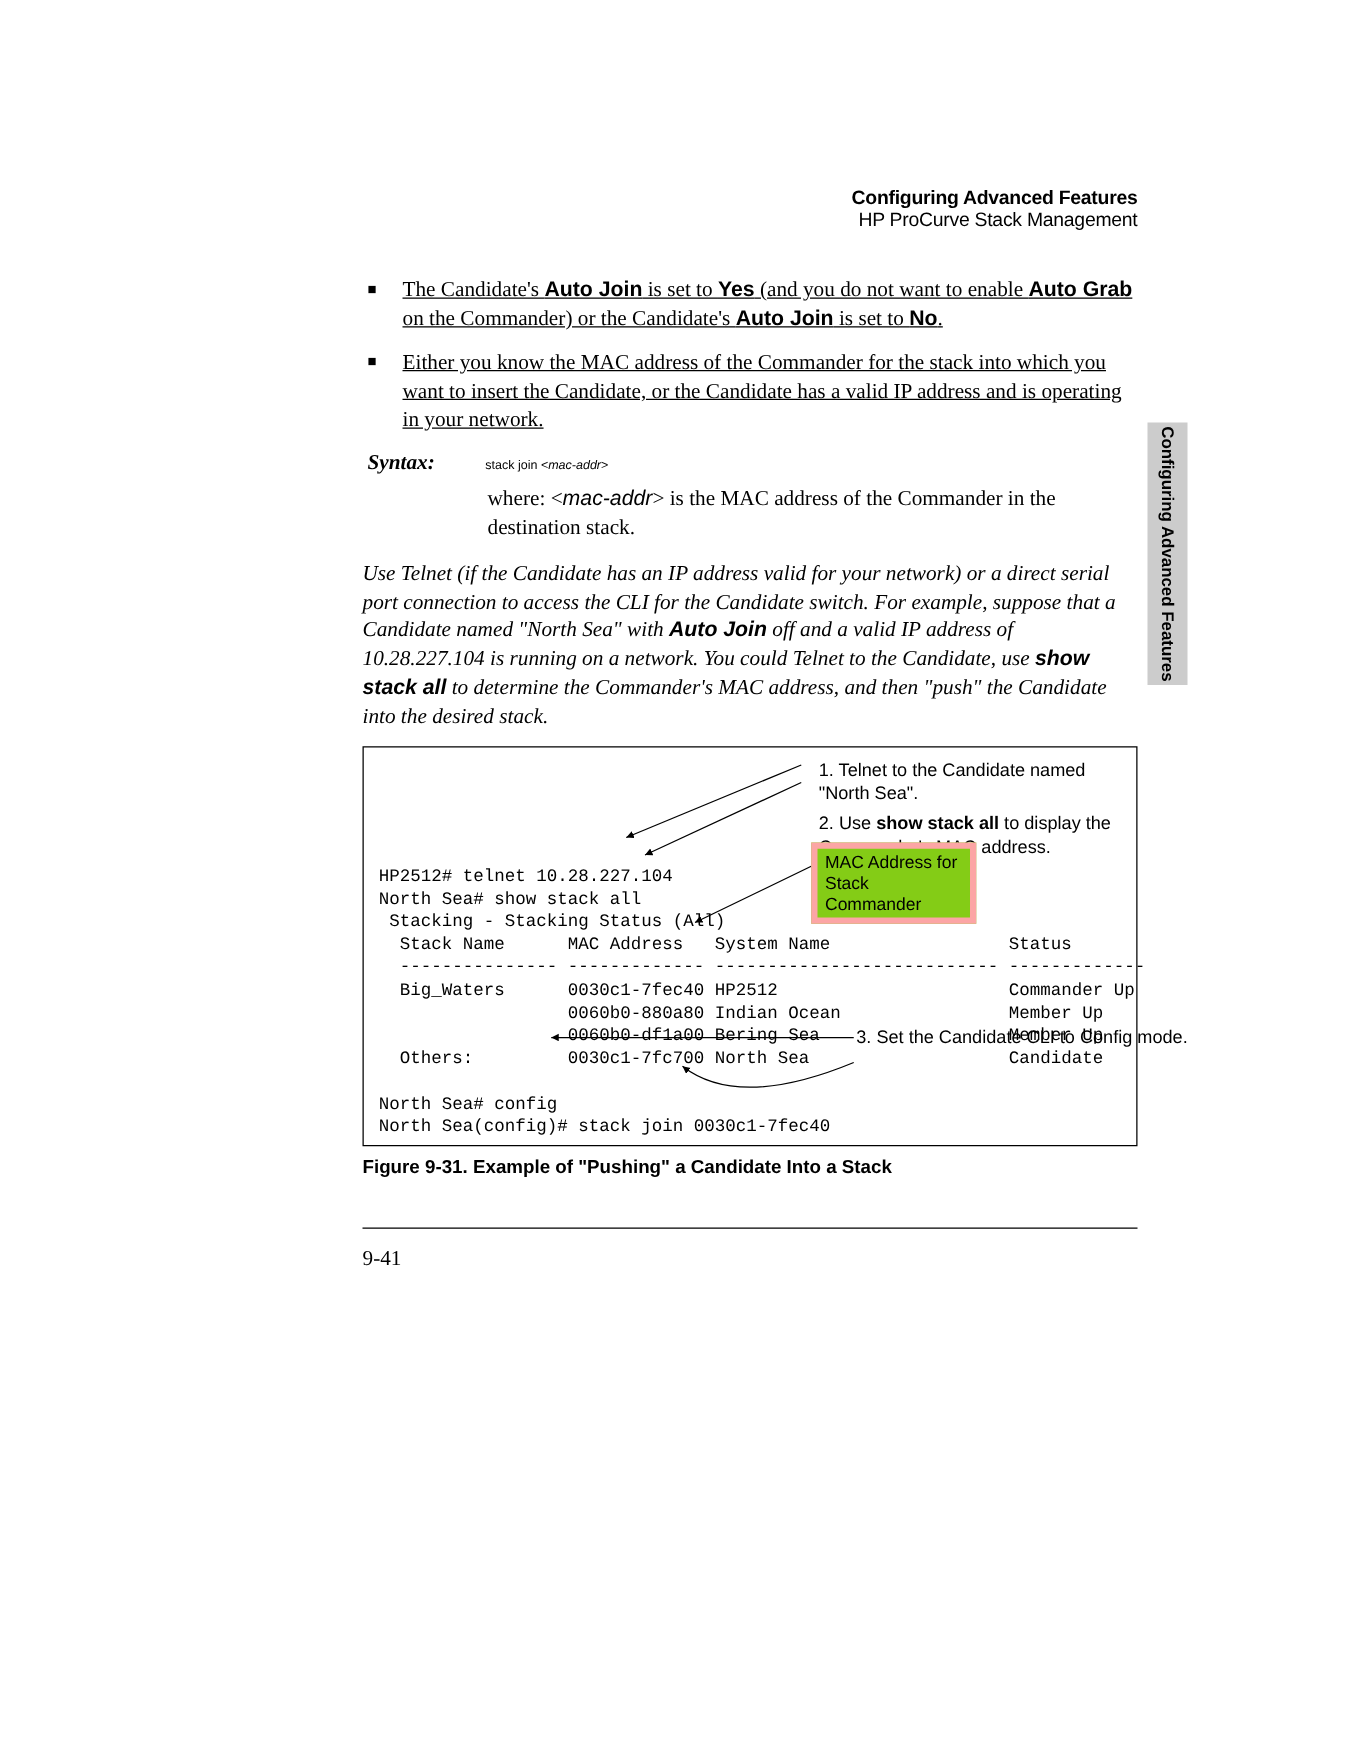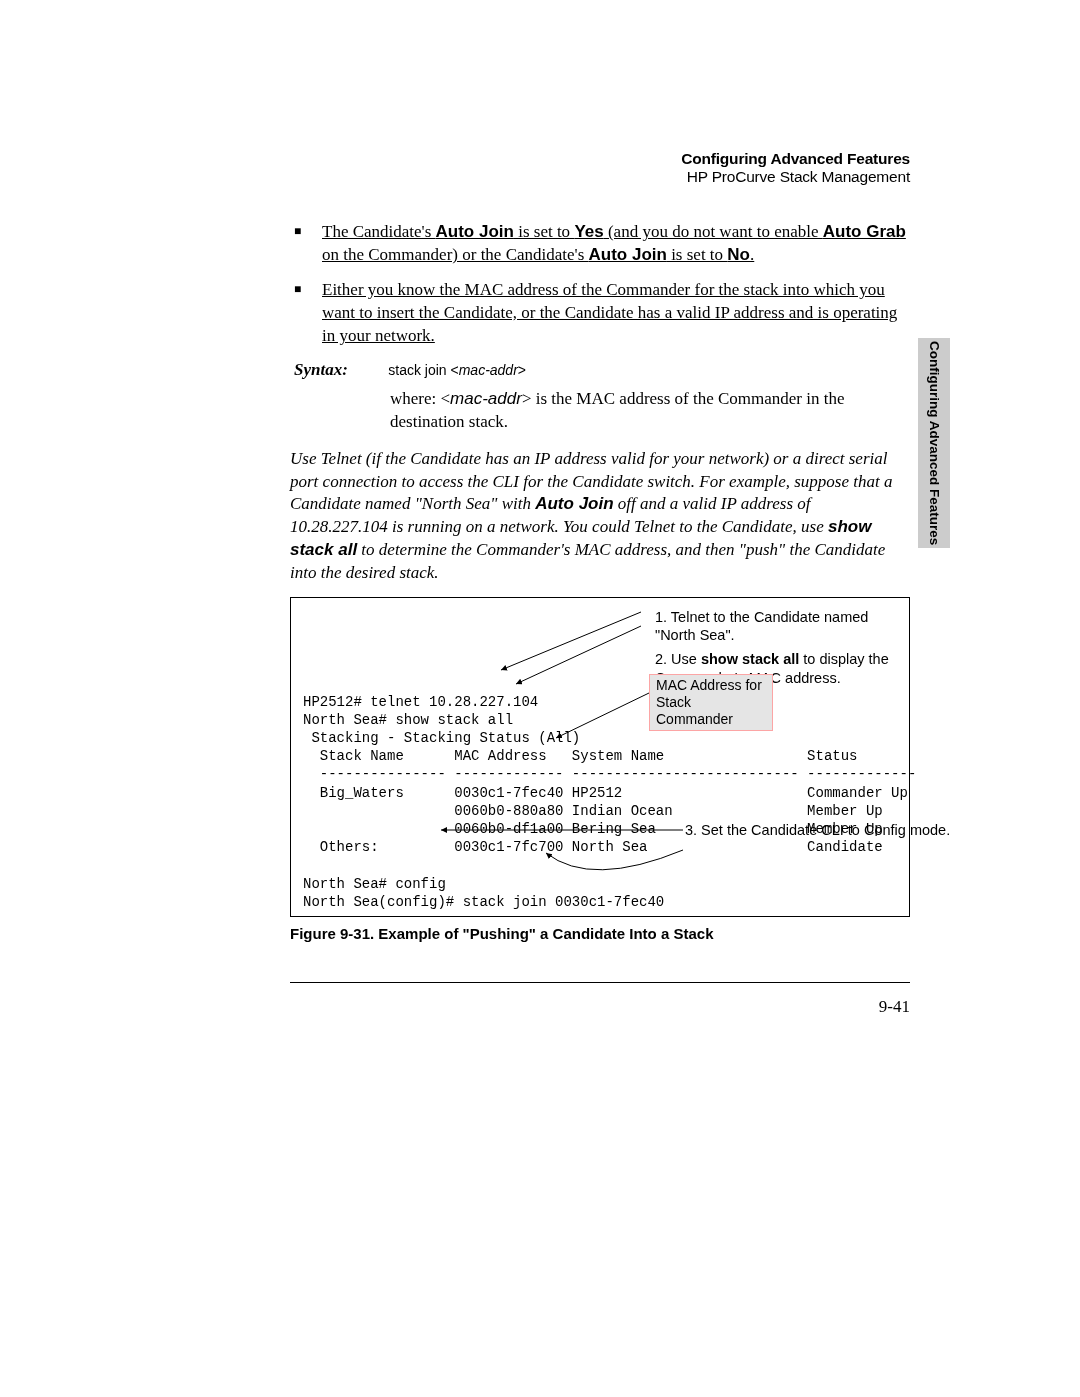--- a/index.html
+++ b/index.html
@@ -59,21 +59,21 @@
     font-size: 12px;
   }
   .syntax-row { margin: 6px 0 8px 0; padding-left: 4px; font-size: 17px; }
   .syntax-label {
     font-style: italic;
     font-family: "Century Schoolbook", Georgia, serif;
     font-weight: bold;
     display: inline-block;
     width: 90px;
   }
-  .syntax-cmd { font-family: Arial, Helvetica, sans-serif; font-size: 14px; }
+  .syntax-cmd { font-family: Arial, Helvetica, sans-serif; font-size: 10px; }
   .where {
     margin-left: 100px;
     font-size: 17px;
     line-height: 1.35;
     margin-bottom: 14px;
   }
   .para {
     font-size: 17px;
     line-height: 1.35;
     margin-bottom: 12px;
@@ -96,40 +96,40 @@
   }
   pre.term {
     font-family: "Courier New", monospace;
     font-size: 14px;
     line-height: 1.3;
     margin: 0;
     white-space: pre;
   }
   .fig-callout {
     position: absolute;
-    border: 1px solid #fca5a5;
-    background: #e5e5e5;
+    border: 5px solid #fca5a5;
+    background: #84cc16;
     padding: 2px 6px;
     font-size: 14px;
     line-height: 1.2;
   }
   .fig-caption {
     font-family: Arial, Helvetica, sans-serif;
     font-weight: bold;
     font-size: 15px;
     margin-top: 8px;
     margin-bottom: 14px;
   }
   .bottomrule {
     border: none;
     border-top: 1px solid #000;
     margin: 40px 0 14px 0;
   }
   .pagenum {
-    text-align: right;
+    text-align: left;
     font-size: 17px;
   }
   .svg-overlay {
     position: absolute;
     left: 0; top: 0;
     pointer-events: none;
   }
   .fig-right-notes {
     position: absolute;
     left: 394px;

